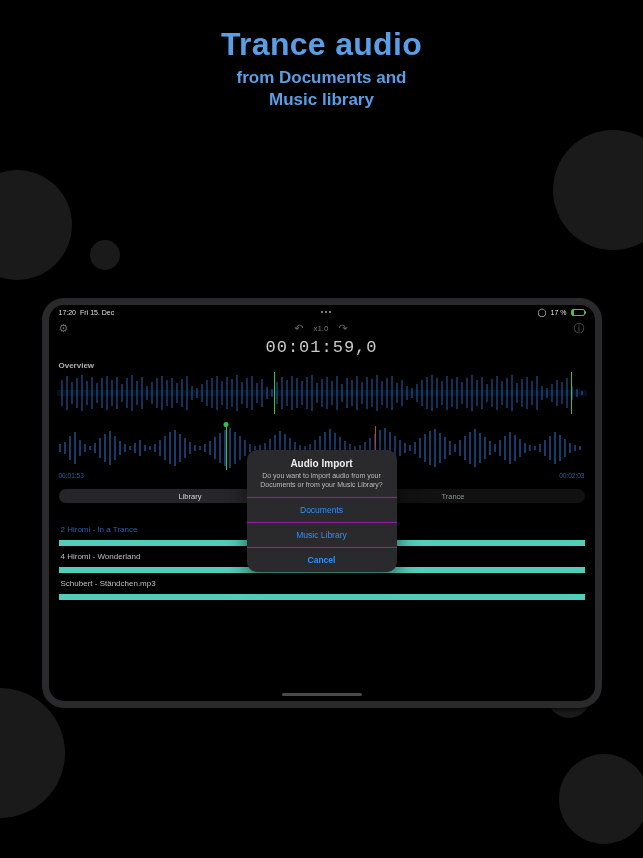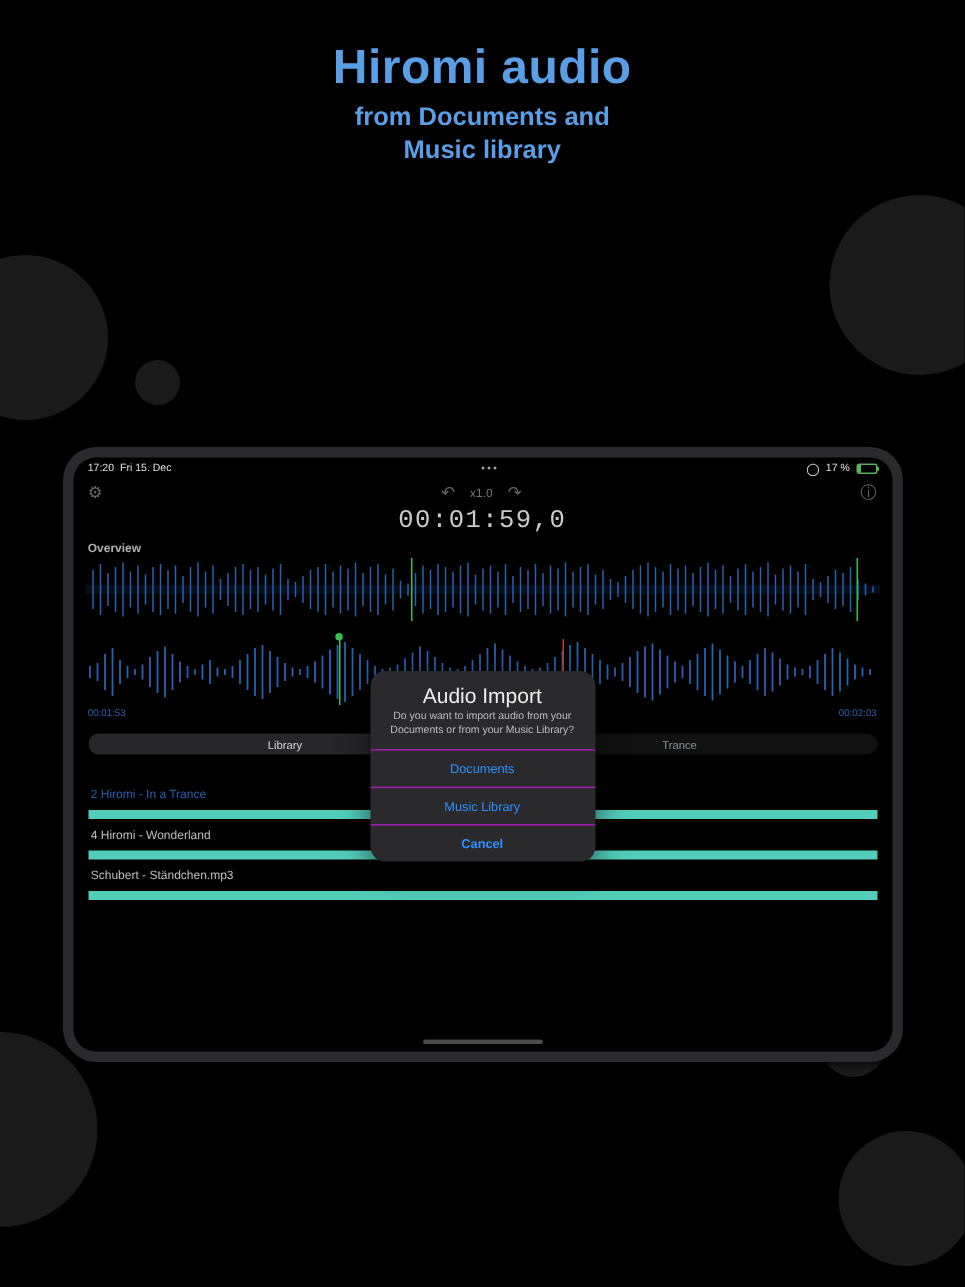--- a/index.html
+++ b/index.html
@@ -108,37 +108,37 @@
   .homebar { position:absolute; bottom:5px; left:50%; transform:translateX(-50%); width:80px; height:3px; border-radius:2px; background:#555; }
 
   
   .scrim { position:absolute; inset:0; background:rgba(0,0,0,.12); }
   .modal {
     position:absolute; left:50%; top:52%; transform:translate(-50%,-50%);
     width:150px; border-radius:10px; overflow:hidden;
     background:#2a2a2c; color:#eee; text-align:center;
     box-shadow:0 6px 20px rgba(0,0,0,.6);
   }
-  .modal .mtitle { font-size:14px; font-weight:400; padding:8px 16px 2px; }
+  .modal .mtitle { font-size:10px; font-weight:700; padding:8px 16px 2px; }
   .modal .mmsg { font-size:7px; color:#bdbdbd; padding:0 10px 8px; line-height:1.3; }
   .modal .mbtn { border-top:1px solid #a21caf; padding:7px 0; font-size:8.5px; color:#2f8fff; }
   .modal .mbtn.cancel { font-weight:700; }
 </style>
 </head>
 <body>
 
 <div class="circle c1"></div>
 <div class="circle c2"></div>
 <div class="circle c3"></div>
 <div class="circle c4"></div>
 <div class="circle c5"></div>
 <div class="circle c6"></div>
 
 <div class="hero">
-  <h1>Hiromi audio</h1>
+  <h1>Trance audio</h1>
   <div class="sub">
     <div>from Documents and</div>
     <div>Music library</div>
   </div>
 </div>
 
 <div class="tablet">
   <div class="screen">
 
     <div class="statusbar">

